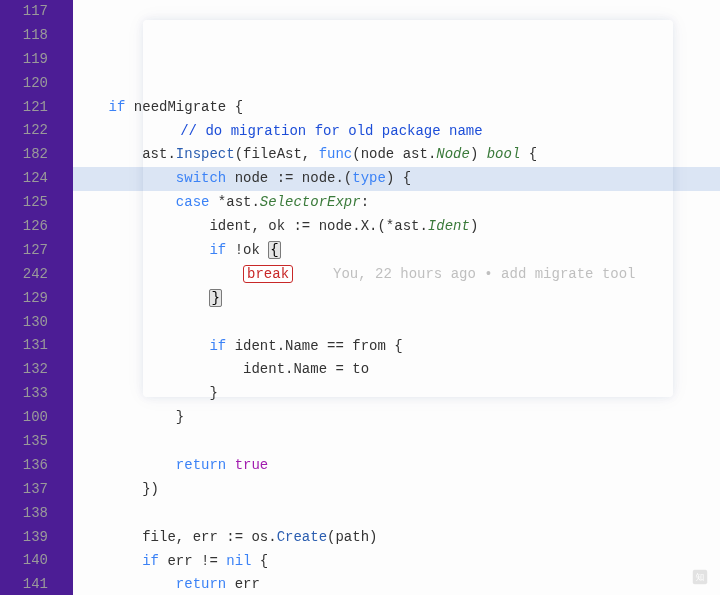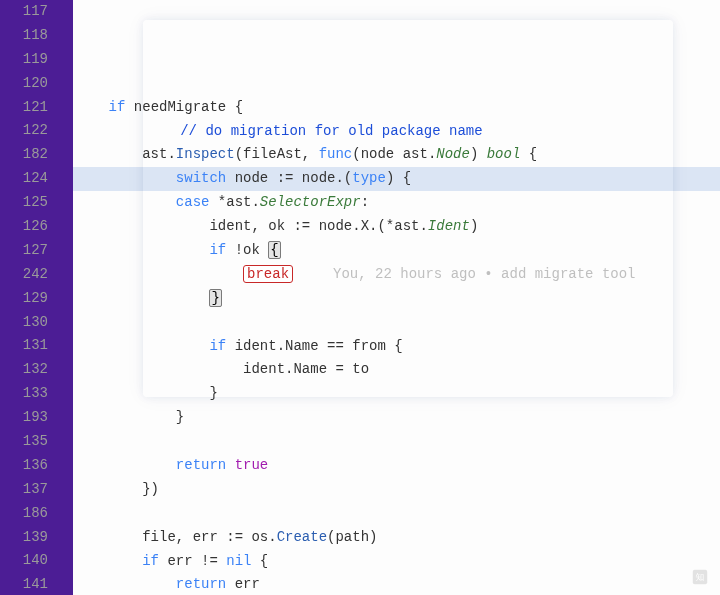--- a/index.html
+++ b/index.html
@@ -123,25 +123,25 @@
       <div class="ln">124</div>
       <div class="ln">125</div>
       <div class="ln">126</div>
       <div class="ln">127</div>
       <div class="ln">242</div>
       <div class="ln">129</div>
       <div class="ln">130</div>
       <div class="ln">131</div>
       <div class="ln">132</div>
       <div class="ln">133</div>
-      <div class="ln">193</div>
+      <div class="ln">100</div>
       <div class="ln">135</div>
       <div class="ln">136</div>
       <div class="ln">137</div>
-      <div class="ln">186</div>
+      <div class="ln">138</div>
       <div class="ln">139</div>
       <div class="ln">140</div>
       <div class="ln">141</div>
     </div>
   <div class="code">
     <div class="highlight"></div>
     <div class="shadowbox"></div>
     <div id="codelines" class="rel"><div class="line">    <span class="kw">if</span><span class="ident"> needMigrate {</span></div><div class="line">        <span class="comment">// do migration for old package name</span></div><div class="line">        <span class="pkg">ast.</span><span class="fn">Inspect</span><span class="ident">(fileAst, </span><span class="kw">func</span><span class="ident">(node ast.</span><span class="type">Node</span><span class="ident">) </span><span class="type">bool</span><span class="ident"> {</span></div><div class="line">            <span class="kw">switch</span><span class="ident"> node := node.(</span><span class="kw">type</span><span class="ident">) {</span></div><div class="line">            <span class="kw">case</span><span class="ident"> *ast.</span><span class="type">SelectorExpr</span><span class="ident">:</span></div><div class="line">                <span class="ident">ident, ok := node.X.(*ast.</span><span class="type">Ident</span><span class="ident">)</span></div><div class="line">                <span class="kw">if</span><span class="ident"> !ok </span><span class="brace-match">{</span></div><div class="line">                    <span class="errbox">break</span><span class="blame">You, 22 hours ago • add migrate tool</span></div><div class="line">                <span class="brace-match">}</span></div><div class="line">    </div><div class="line">                <span class="kw">if</span><span class="ident"> ident.Name == from {</span></div><div class="line">                    <span class="ident">ident.Name = to</span></div><div class="line">                <span class="ident">}</span></div><div class="line">            <span class="ident">}</span></div><div class="line">    </div><div class="line">            <span class="kw">return</span><span class="ident"> </span><span class="bool">true</span></div><div class="line">        <span class="ident">})</span></div><div class="line">    </div><div class="line">        <span class="ident">file, err := os.</span><span class="fn">Create</span><span class="ident">(path)</span></div><div class="line">        <span class="kw">if</span><span class="ident"> err != </span><span class="kw">nil</span><span class="ident"> {</span></div><div class="line">            <span class="kw">return</span><span class="ident"> err</span></div></div>
   </div>
 </div>

